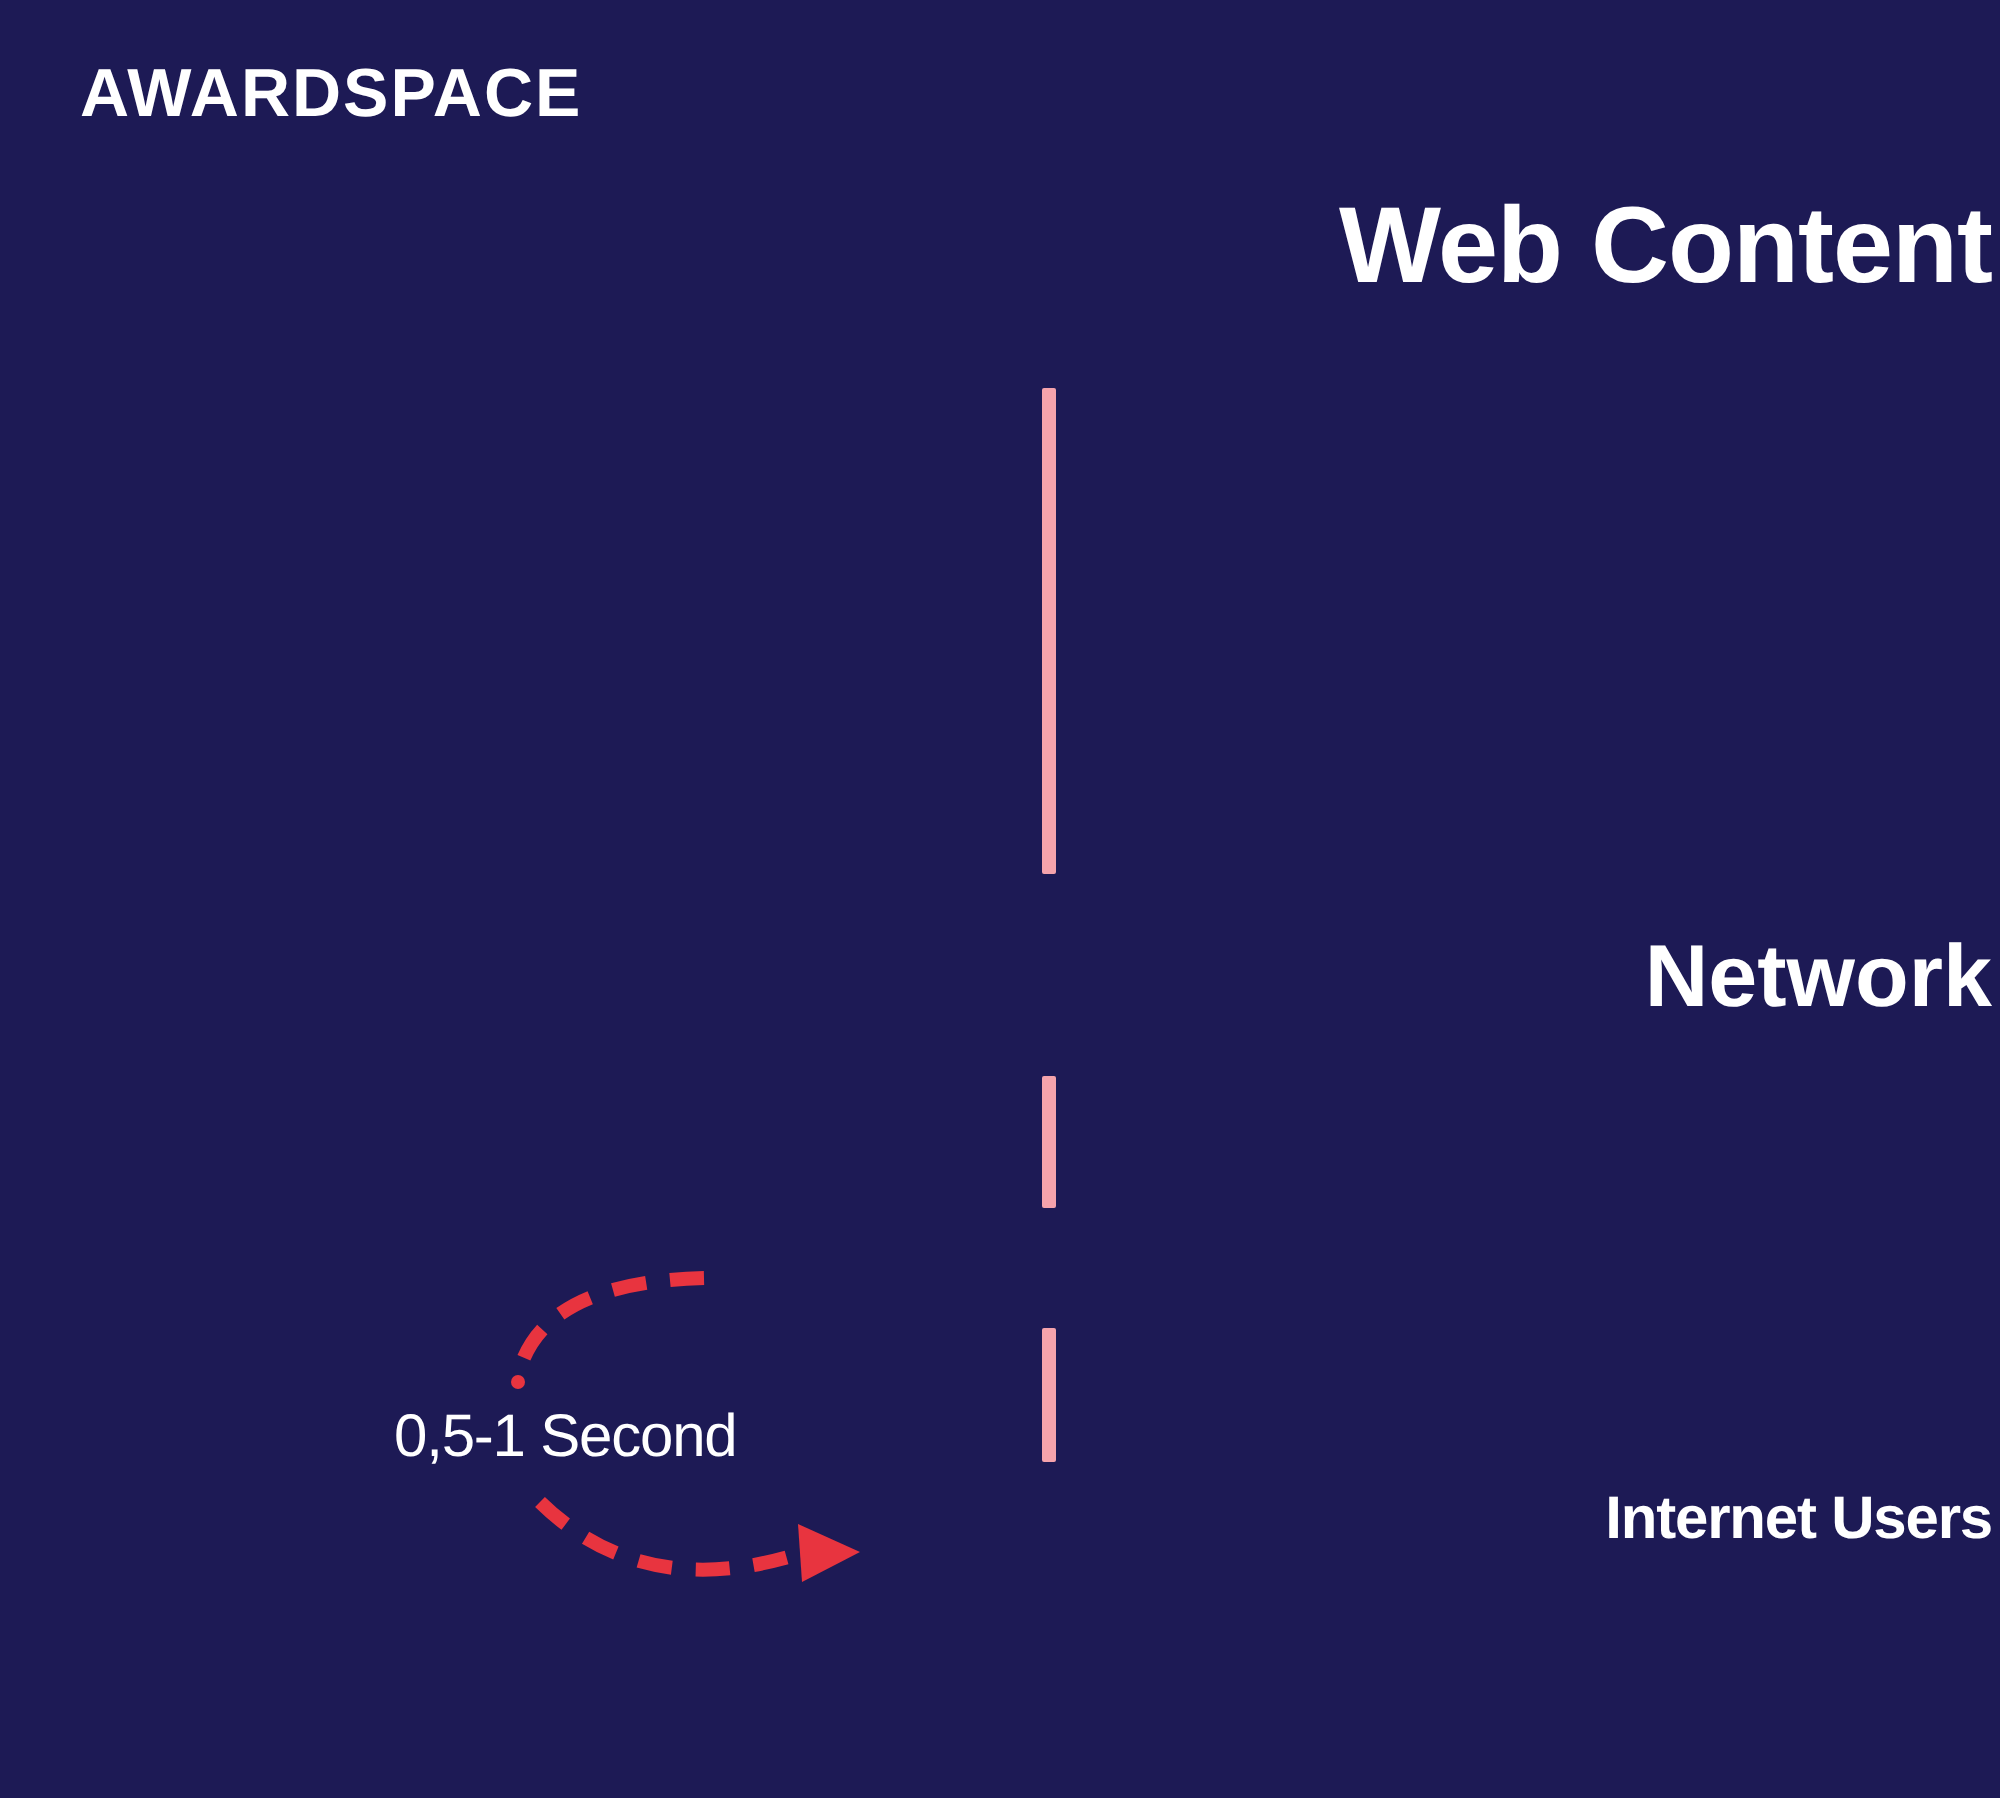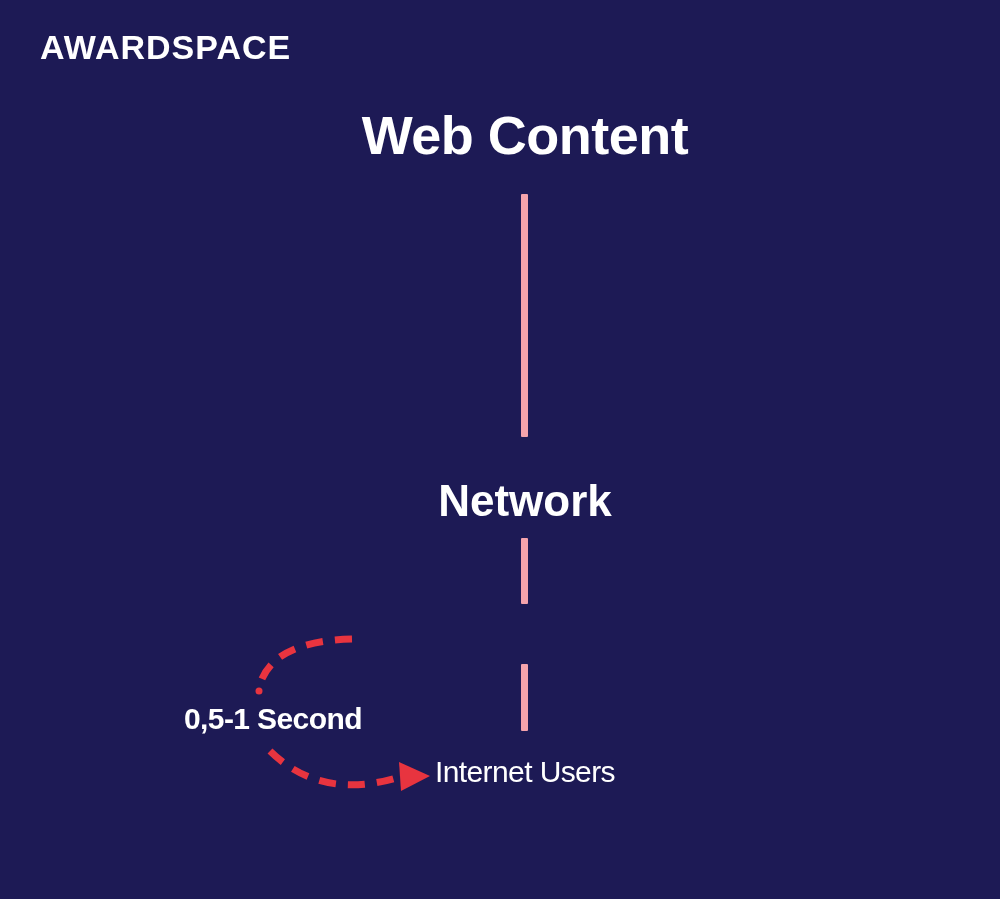--- a/index.html
+++ b/index.html
@@ -17,42 +17,42 @@
     font-family:"Liberation Sans", sans-serif;
     color:var(--text);
   }
   .logo{
     position:absolute;left:40px;top:28px;
     font-size:34px;font-weight:700;letter-spacing:1px;
     color:var(--text);
   }
   .centered{
     position:absolute;left:50px;right:0;
-    text-align:center;margin:16px;
+    text-align:right;margin:4px;
     color:var(--text);
   }
   .title{
     top:88px;
     font-size:54px;font-weight:700;letter-spacing:-0.5px;
   }
   .node-internet{
     top:460px;
     font-size:44px;font-weight:700;
   }
   .node-cdn{
     top:614px;
     font-size:30px;font-weight:700;letter-spacing:-0.6px;
   }
   .node-users{
     top:739px;
-    font-size:30px;font-weight:400;letter-spacing:-0.6px;
+    font-size:30px;font-weight:700;letter-spacing:-0.6px;
   }
   .annotation{
-    position:absolute;left:184px;top:702px;
-    font-size:30px;font-weight:700;letter-spacing:-0.6px;
+    position:absolute;left:197px;top:702px;
+    font-size:30px;font-weight:400;letter-spacing:-0.6px;
     color:var(--text);
   }
   .vline{
     position:absolute;left:521px;width:7px;
     background:var(--line-pink);
     border-radius:1px;
   }
   .vline-top{top:194px;height:243px;}
   .vline-mid{top:538px;height:66px;}
   .vline-bottom{top:664px;height:67px;}

